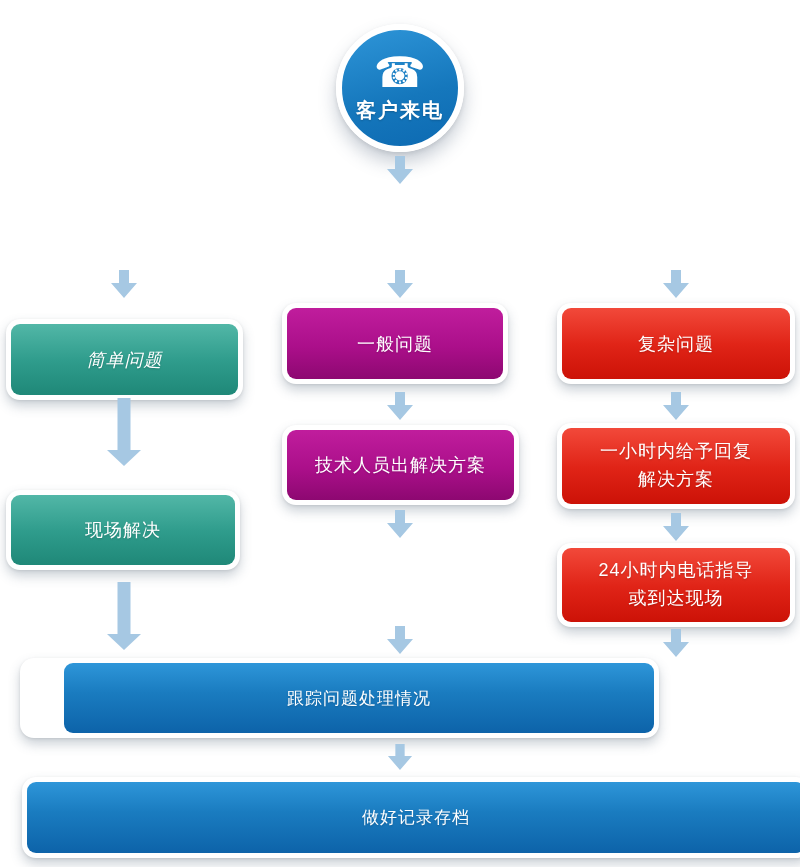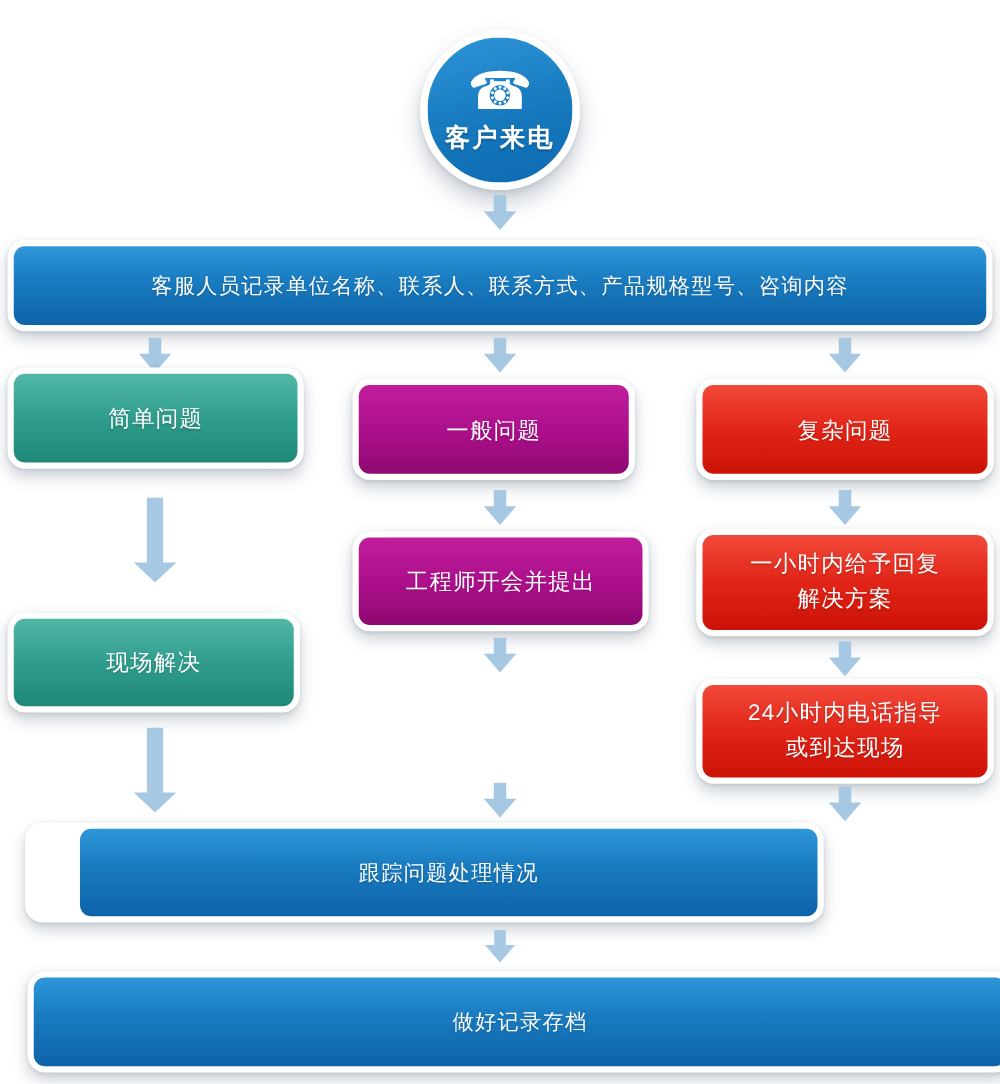--- a/index.html
+++ b/index.html
@@ -56,41 +56,38 @@
     <span class="phone-glyph">☎</span>
     <span class="start-label">客户来电</span>
   </div>
 
   <div class="arrow" style="left:387px; top:156px;">
     <svg width="26" height="28" viewBox="0 0 26 28">
         <polygon points="8,0 18,0 18,13 26,13 13,28 0,13 8,13" fill="#a6c8e3"></polygon>
       </svg>
   </div>
 
-  <div class="node" style="left:6px; top:192px; width:788px; height:73px;">
-    <div class="node-inner g-blue bar-text">客服人员记录单位名称、联系人、联系方式、产品规格型号、咨询内容</div>
-  </div>
 
   <div class="arrow" style="left:111px; top:270px;">
     <svg width="26" height="28" viewBox="0 0 26 28">
         <polygon points="8,0 18,0 18,13 26,13 13,28 0,13 8,13" fill="#a6c8e3"></polygon>
       </svg>
   </div>
   <div class="arrow" style="left:387px; top:270px;">
     <svg width="26" height="28" viewBox="0 0 26 28">
         <polygon points="8,0 18,0 18,13 26,13 13,28 0,13 8,13" fill="#a6c8e3"></polygon>
       </svg>
   </div>
   <div class="arrow" style="left:663px; top:270px;">
     <svg width="26" height="28" viewBox="0 0 26 28">
         <polygon points="8,0 18,0 18,13 26,13 13,28 0,13 8,13" fill="#a6c8e3"></polygon>
       </svg>
   </div>
 
-  <div class="node" style="left:6px; top:294px; width:237px; height:81px;">
+  <div class="node" style="left:6px; top:319px; width:237px; height:81px;font-style:italic;">
     <div class="node-inner g-teal box-text">简单问题</div>
   </div>
   <div class="node" style="left:282px; top:303px; width:226px; height:81px;">
     <div class="node-inner g-magenta box-text">一般问题</div>
   </div>
   <div class="node" style="left:557px; top:303px; width:238px; height:81px;">
     <div class="node-inner g-red box-text">复杂问题</div>
   </div>
 
   <div class="arrow" style="left:107px; top:398px;">
@@ -103,21 +100,21 @@
         <polygon points="8,0 18,0 18,13 26,13 13,28 0,13 8,13" fill="#a6c8e3"></polygon>
       </svg>
   </div>
   <div class="arrow" style="left:663px; top:392px;">
     <svg width="26" height="28" viewBox="0 0 26 28">
         <polygon points="8,0 18,0 18,13 26,13 13,28 0,13 8,13" fill="#a6c8e3"></polygon>
       </svg>
   </div>
 
   <div class="node" style="left:282px; top:425px; width:237px; height:80px;">
-    <div class="node-inner g-magenta box-text">工程师开会并提出</div>
+    <div class="node-inner g-magenta box-text">技术人员出解决方案</div>
   </div>
   <div class="node" style="left:557px; top:423px; width:238px; height:86px;">
     <div class="node-inner g-red two-line">
       <div>一小时内给予回复</div>
       <div>解决方案</div>
     </div>
   </div>
   <div class="node" style="left:6px; top:490px; width:234px; height:80px;">
     <div class="node-inner g-teal box-text">现场解决</div>
   </div>

